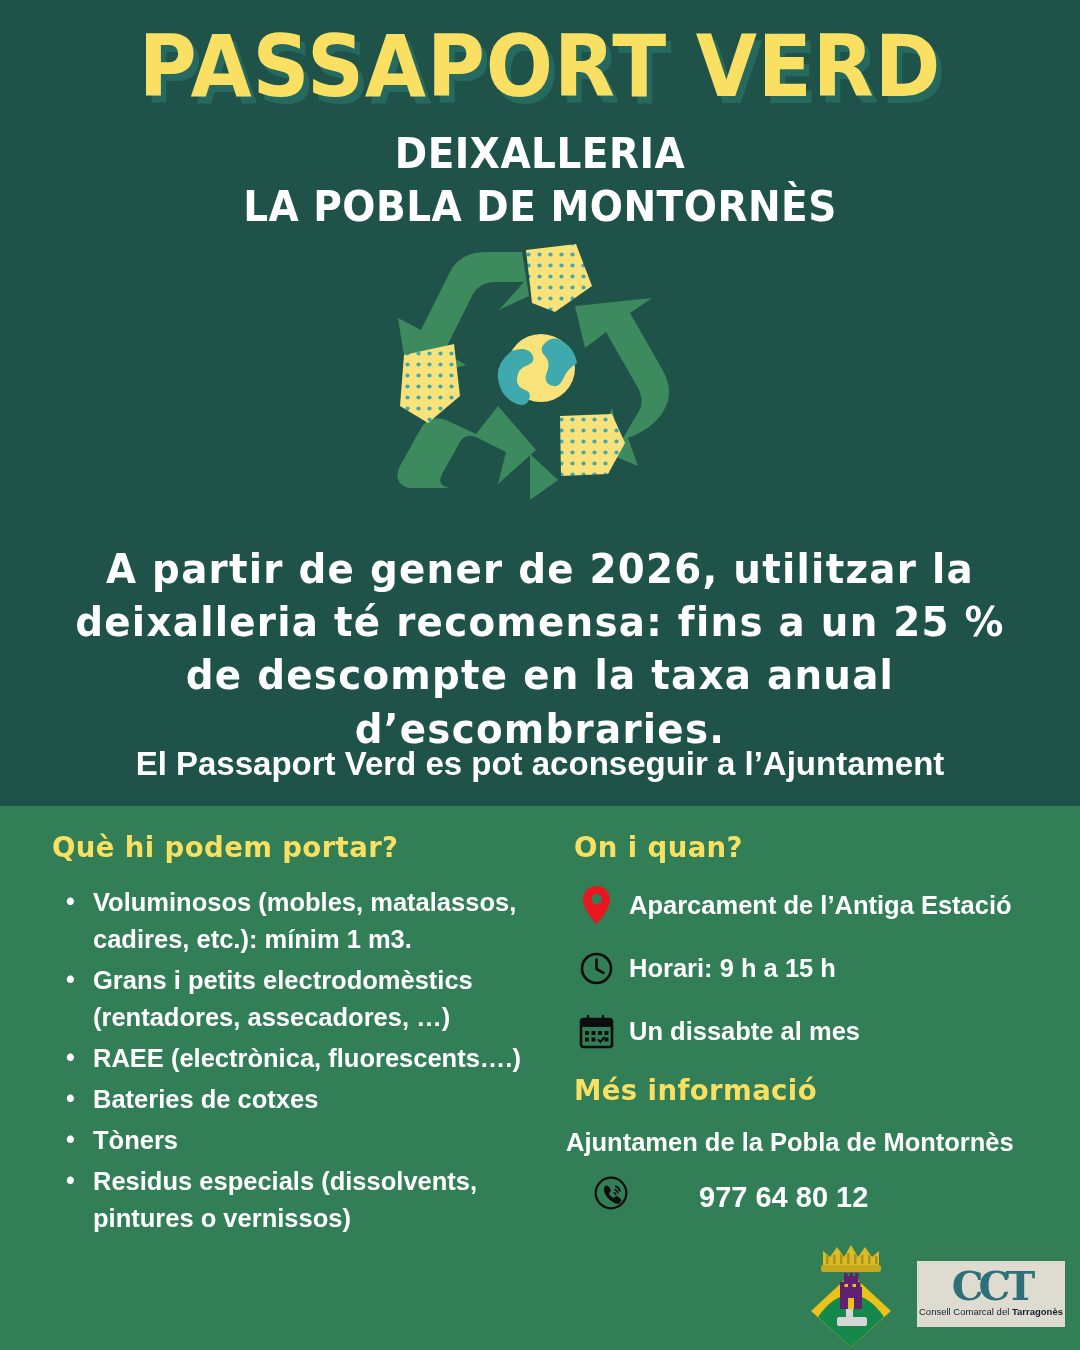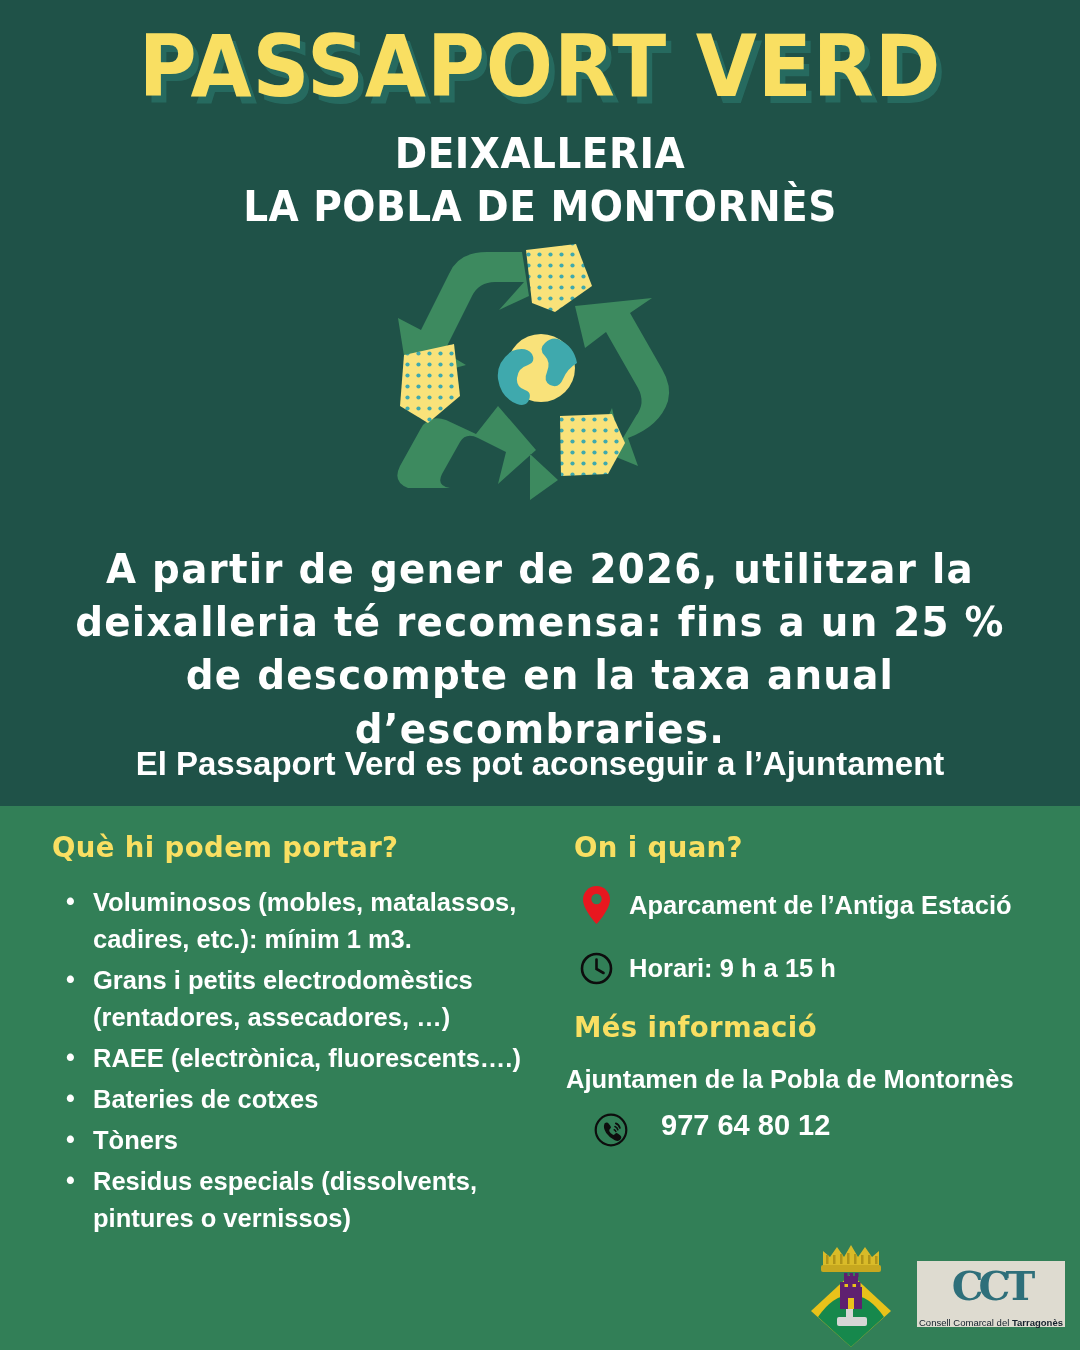--- a/index.html
+++ b/index.html
@@ -170,22 +170,23 @@
     font-family: "Liberation Sans", sans-serif;
     font-weight: bold;
     font-size: 25.5px;
     line-height: 1.2;
     color: #ffffff;
     margin-left: 0px;
     margin-bottom: 14px;
   }
   .phone-row {
     display: flex;
-    align-items: flex-start;
+    align-items: flex-end;
     margin-left: 25px;
+    gap: 38px;
   }
   .phone-text {
     font-family: "Liberation Sans", sans-serif;
     font-weight: bold;
     font-size: 29px;
     color: #ffffff;
     margin-left: 17px;
   }
 
   
@@ -209,21 +210,21 @@
     text-align: center;
     line-height: 40px;
     padding-top: 5px;
     letter-spacing: -5px;
   }
   .cct-sub {
     font-family: "Liberation Sans", sans-serif;
     font-size: 9.5px;
     color: #14202b;
     text-align: center;
-    margin-top: 11px;
+    margin-top: 0;
   }
   .cct-sub b { font-weight: bold; }
 </style>
 </head>
 <body>
 
 <div class="poster">
 
   <div class="bg-top"></div>
   <div class="bg-bottom"></div>
@@ -299,20 +300,40 @@
     <div class="info-row">
       <span class="info-icon">
         <svg width="33" height="33" viewBox="0 0 33 33" xmlns="http://www.w3.org/2000/svg">
           <circle cx="16.5" cy="16.5" r="14.5" fill="none" stroke="#0d0d0d" stroke-width="2.6"></circle>
           <path d="M16.5 7.5 L16.5 17 L23.5 21" fill="none" stroke="#0d0d0d" stroke-width="2.6" stroke-linecap="round"></path>
         </svg>
       </span>
       <span class="info-text">Horari: 9 h a 15 h</span>
     </div>
 
+    <div class="info-row">
+      <span class="info-icon">
+        <svg width="35" height="35" viewBox="0 0 35 35" xmlns="http://www.w3.org/2000/svg">
+          <path d="M9 2 L9 8 M24 2 L24 8" stroke="#0d0d0d" stroke-width="2.4" stroke-linecap="round" fill="none"></path>
+          <rect x="2" y="5" width="31" height="28" rx="2.5" fill="none" stroke="#0d0d0d" stroke-width="2.6"></rect>
+          <rect x="2" y="5" width="31" height="8" fill="#0d0d0d"></rect>
+          <g fill="#0d0d0d">
+            <rect x="6" y="17" width="4" height="4"></rect>
+            <rect x="12.5" y="17" width="4" height="4"></rect>
+            <rect x="19" y="17" width="4" height="4"></rect>
+            <rect x="25.5" y="17" width="4" height="4"></rect>
+            <rect x="6" y="23.5" width="4" height="4"></rect>
+            <rect x="12.5" y="23.5" width="4" height="4"></rect>
+            <rect x="25.5" y="23.5" width="4" height="4"></rect>
+          </g>
+          <path d="M19.5 26 L21.5 28 L25 23.5" fill="none" stroke="#0d0d0d" stroke-width="2.1" stroke-linecap="round"></path>
+        </svg>
+      </span>
+      <span class="info-text">Un dissabte al mes</span>
+    </div>
 
     <div class="section-head more-head">Més informació</div>
 
     <div class="more-line">Ajuntamen de la Pobla de Montornès</div>
 
     <div class="phone-row">
       <span class="info-icon">
         <svg width="34" height="34" viewBox="0 0 34 34" xmlns="http://www.w3.org/2000/svg">
           <circle cx="17" cy="17" r="15.3" fill="none" stroke="#0d0d0d" stroke-width="2.2"></circle>
           <path d="M10.5 10.5 q 2.5 -2 4.3 0.3 l 1.8 2.4 q 1.1 1.6 -0.7 2.8 q -1.2 0.9 -0.4 2.4 q 1.1 2.1 3.1 3.2 q 1.5 0.8 2.4 -0.5 q 1.2 -1.8 2.8 -0.6 l 2.3 1.8 q 2.3 1.8 0.3 4.3 q -1.9 2.3 -5.6 0.6 q -5.2 -2.4 -8.6 -7.3 q -3.4 -4.9 -1.7 -9.4 Z" fill="#0d0d0d"></path>

